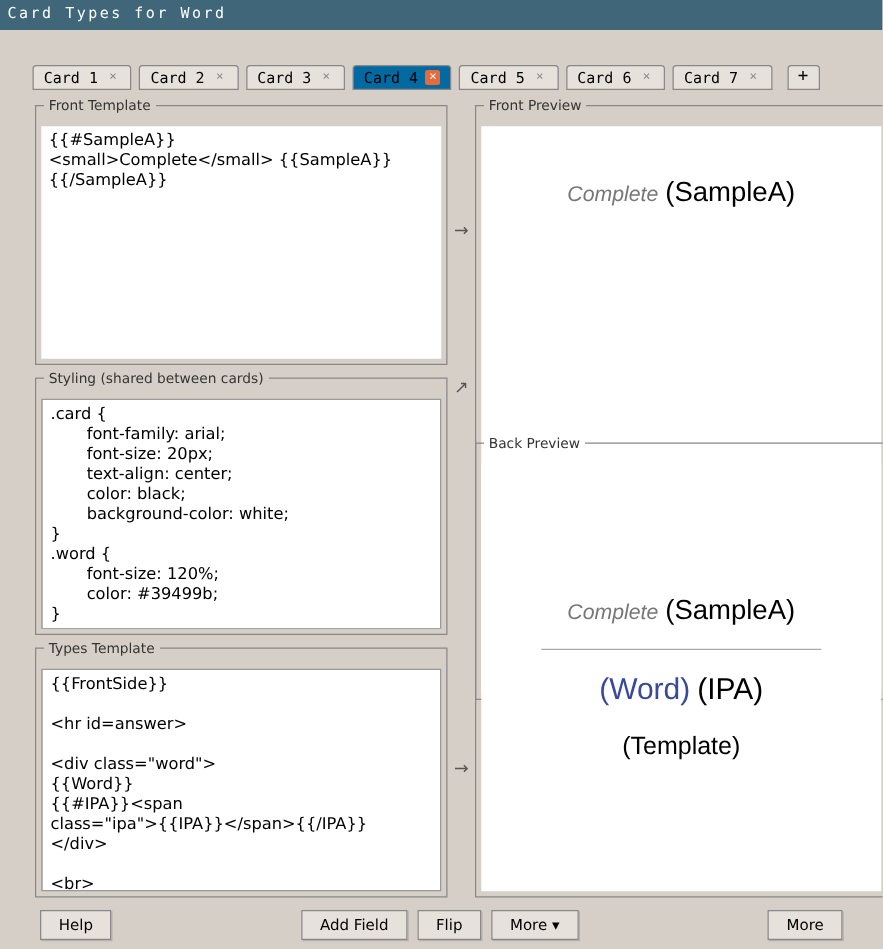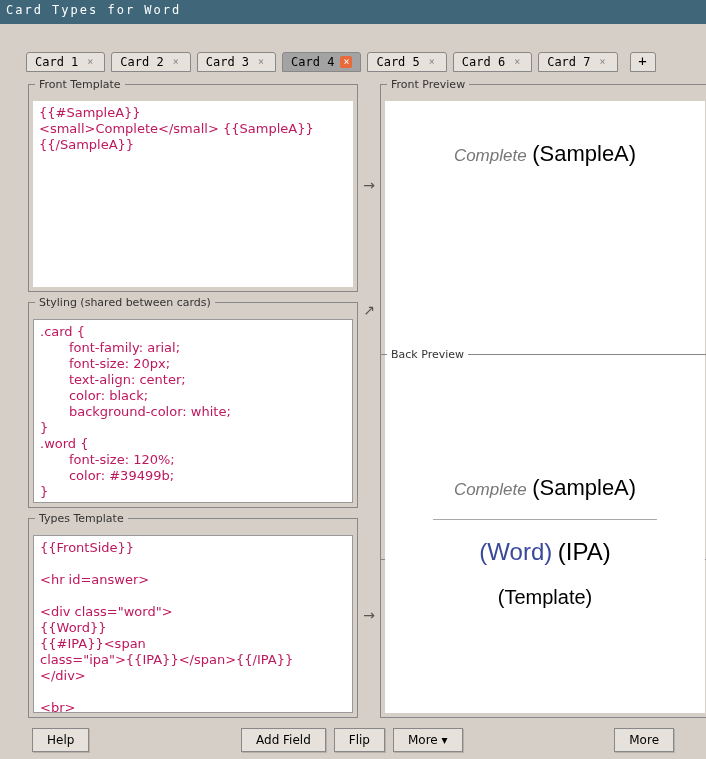--- a/index.html
+++ b/index.html
@@ -36,21 +36,21 @@
   border:1px solid #888;
   border-bottom:1px solid #888;
   background:#e6e1da;
   padding:2px 8px;
   border-radius:3px 3px 0 0;
   height:20px;
   font-family: monospace;
   font-size:12px;
 }
 .tab.active {
-  background:#a3a3a3;
+  background:#0369a1;
   font-weight:normal;
 }
 .tab .close {
   width:12px; height:12px;
   font-size:10px; line-height:12px; text-align:center;
   color:#888;
 }
 .tab.active .close {
   background:#e86a3a; color:#fff; border-radius:2px;
 }
@@ -82,21 +82,21 @@
   margin-left:6px;
 }
 .editor {
   width:100%; height:100%;
   border:0;
   padding:4px 6px;
   font-family: "DejaVu Sans", Arial, sans-serif;
   font-size:13px; line-height:16px;
   resize:none;
   background:#fff;
-  color:#be185d;
+  color:#000000;
   white-space:pre;
 }
 .scrollhint::-webkit-scrollbar { width:14px; }
 .scrollhint { overflow-y:scroll; }
 .midcol {
   display:flex; flex-direction:column;
   align-items:center; justify-content:center;
   gap:0;
   color:#555;
   font-size:14px;

